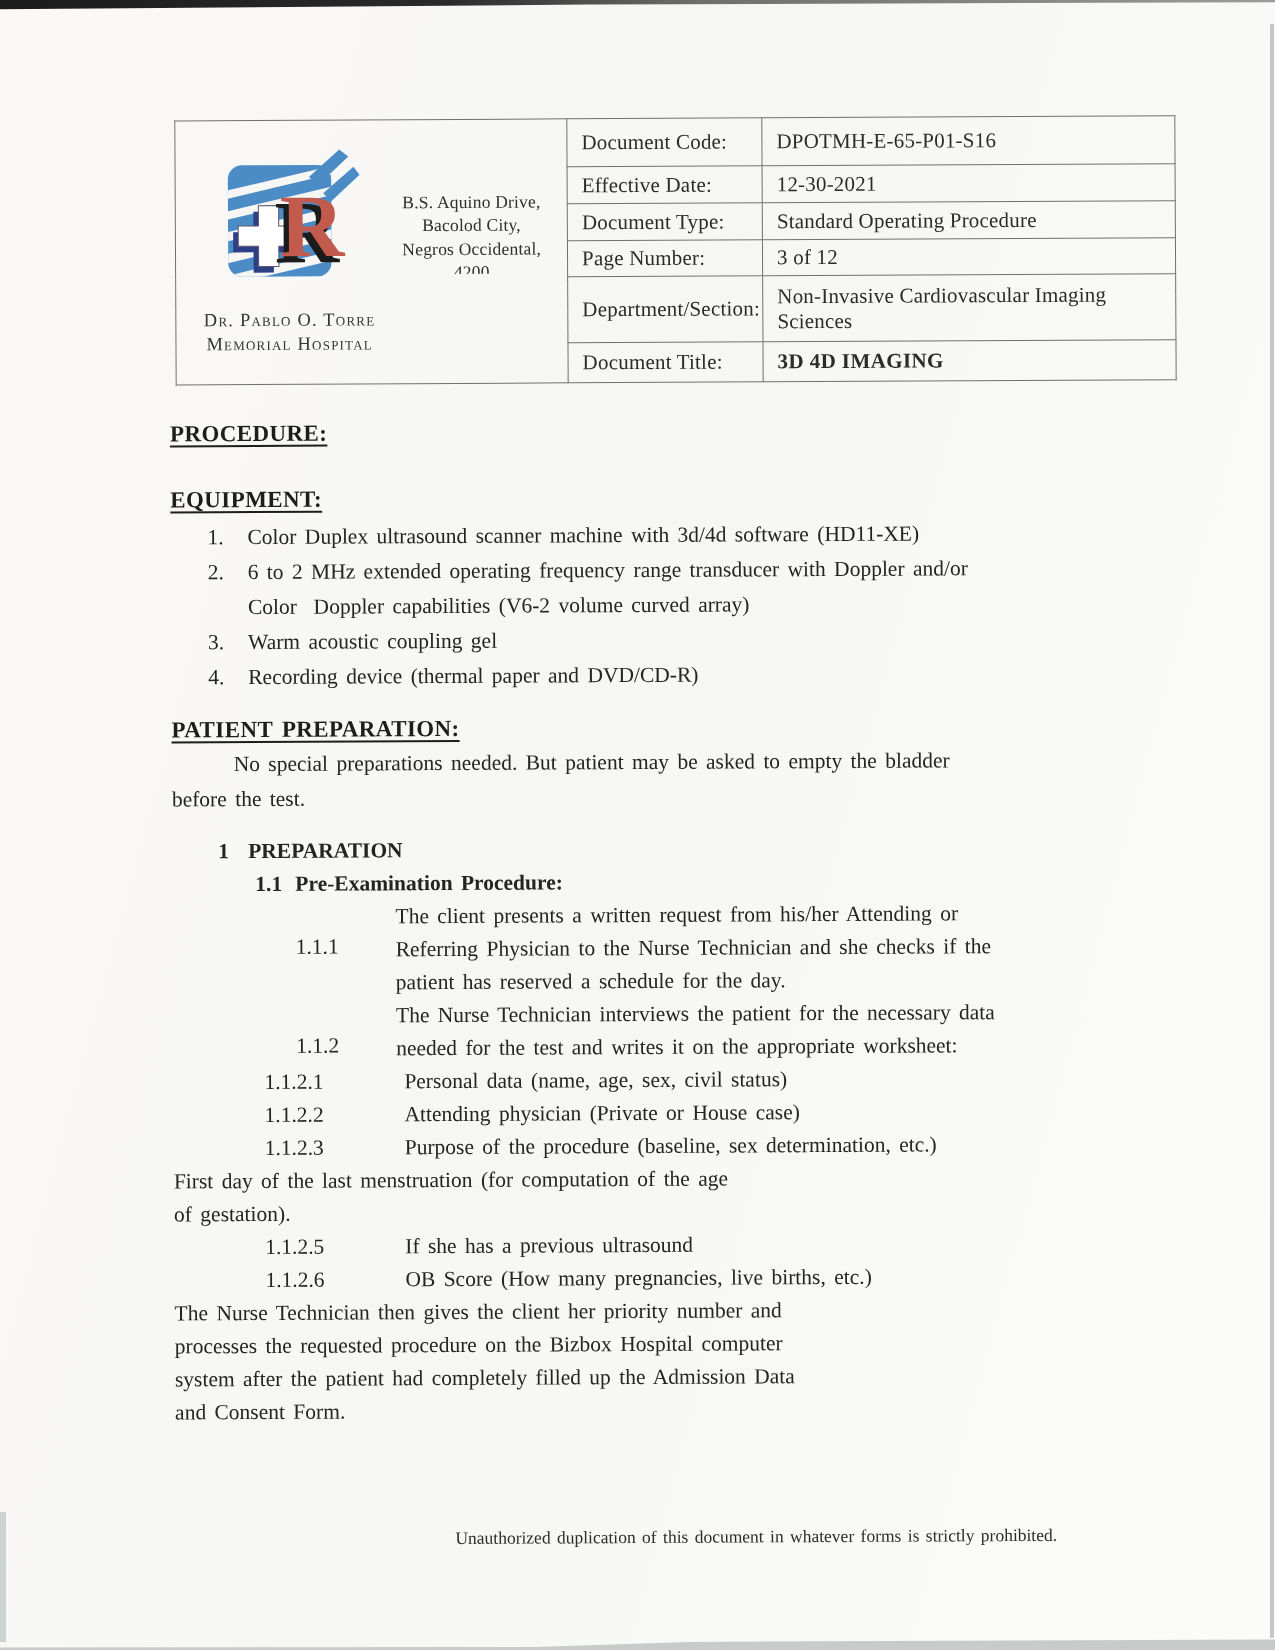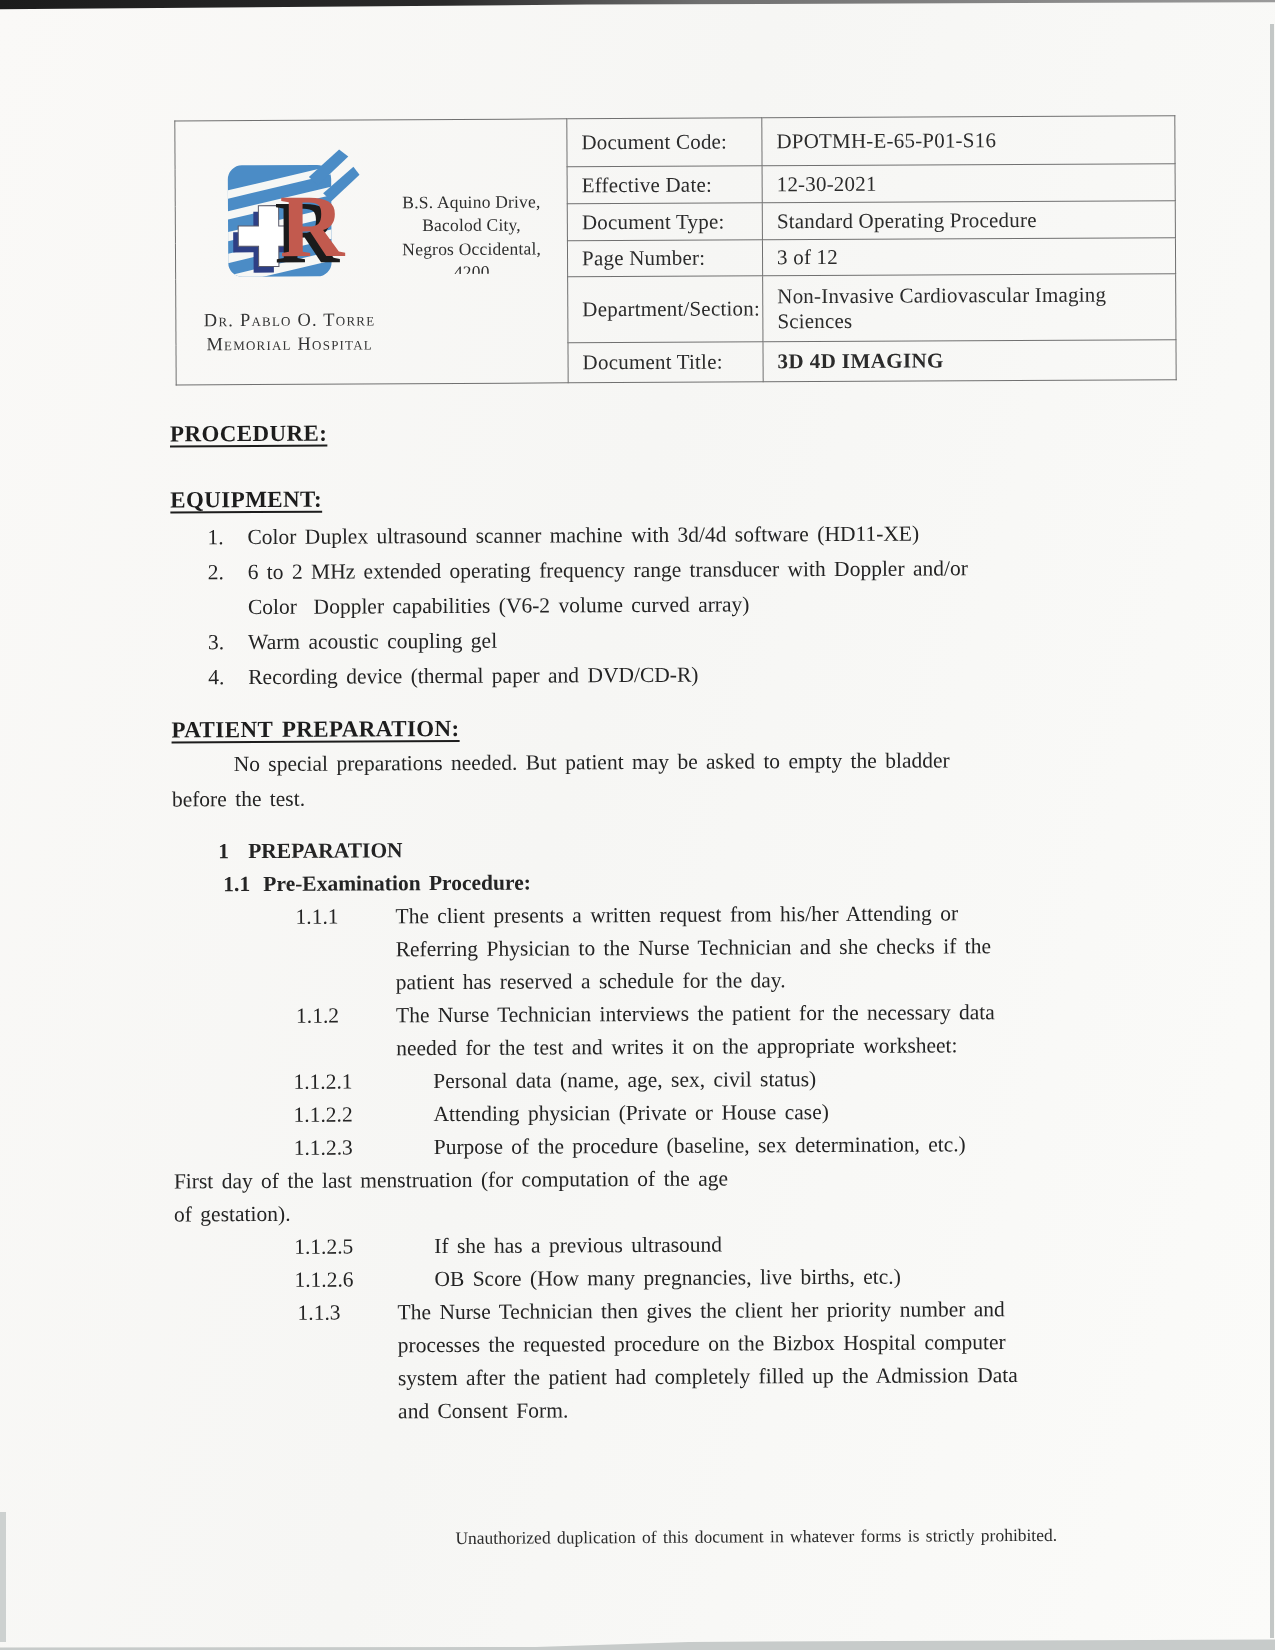--- a/index.html
+++ b/index.html
@@ -77,26 +77,26 @@
   .uh.mt-equipment{ margin-top:40px; }
   .uh.mt-prep{ margin-top:22px; }
   .eq-list{ margin-top:7px; }
   .eq-row{ display:flex; line-height:35px; }
   .eq-num{ flex:none; width:40px; margin-left:37px; }
   .eq-text{ flex:1; white-space:pre-line; }
   .prep-para{ margin:4px 0 0; line-height:35px; text-indent:62px; white-space:pre-line; }
   .lvl1{ display:flex; margin-top:18px; font-weight:bold; line-height:33px; }
   .lvl1 .num{ flex:none; width:30px; margin-left:46px; }
   .lvl2{ display:flex; font-weight:bold; line-height:33px; }
-  .lvl2 .num{ flex:none; width:40px; margin-left:51px; }
+  .lvl2 .num{ flex:none; width:40px; margin-left:83px; }
   .row3{ display:flex; line-height:33px; }
-  .row3 .num{ flex:none; width:100px; margin-left:123px; }
+  .row3 .num{ flex:none; width:100px; margin-left:123px;margin-top:30px; }
   .row3 .txt{ flex:1; white-space:pre-line; }
   .row4{ display:flex; line-height:33px; }
-  .row4 .num{ flex:none; width:140px; margin-left:120px; }
+  .row4 .num{ flex:none; width:140px; margin-left:91px; }
   .row4 .txt{ flex:1; white-space:pre-line; }
 
   .footer{
     position:absolute; left:330px; top:1527px; width:845px;
     text-align:center; font-size:17.5px; color:#2c2c2c; word-spacing:2px;
   }
 </style>
 </head>
 <body>
 
@@ -254,21 +254,20 @@
       <div class="row4">
         <span class="num">1.1.2.5</span>
         <div class="txt">If she has a previous ultrasound</div>
       </div>
       <div class="row4">
         <span class="num">1.1.2.6</span>
         <div class="txt">OB Score (How many pregnancies, live births, etc.)</div>
       </div>
 
       <div class="row3">
-        <span class="num">1.1.3</span>
         <div class="txt">The Nurse Technician then gives the client her priority number and
 processes the requested procedure on the Bizbox Hospital computer
 system after the patient had completely filled up the Admission Data
 and Consent Form.</div>
       </div>
 
     </div>
 
     <div class="footer">Unauthorized duplication of this document in whatever forms is strictly prohibited.</div>
 

